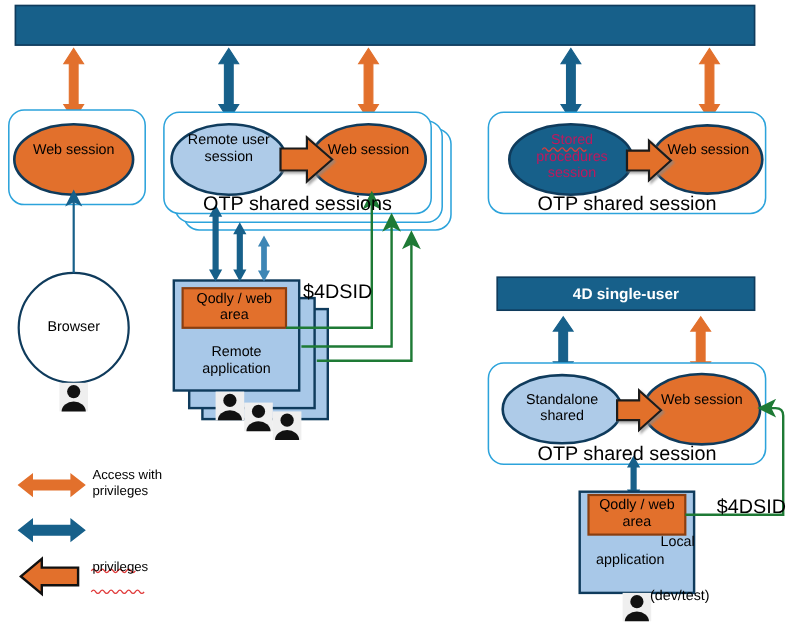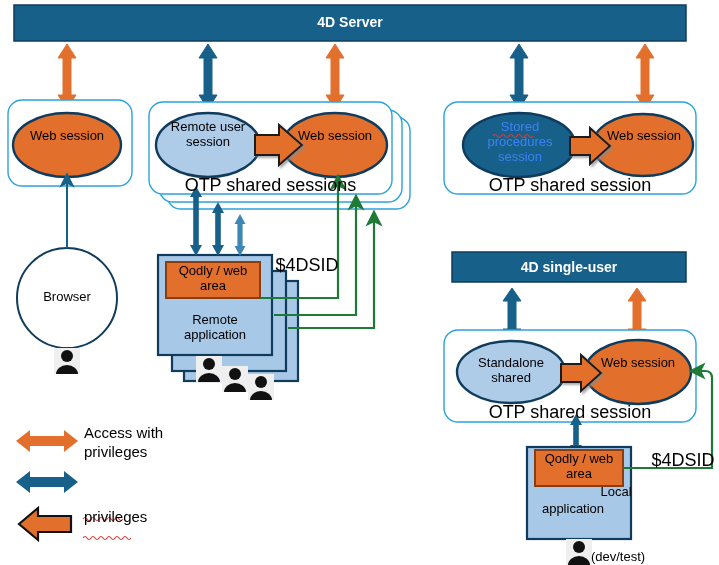--- a/index.html
+++ b/index.html
@@ -3,23 +3,23 @@
 <meta charset="utf-8">
 <style>
   html,body{margin:0;padding:0;background:#ffffff;}
   body{width:719px;height:565px;position:relative;overflow:hidden;
        font-family:"Liberation Sans","DejaVu Sans",sans-serif;color:#000;}
   #stage{position:absolute;left:0;top:0;width:719px;height:565px;}
   #svgroot{position:absolute;left:0;top:0;width:719px;height:565px;}
   .lbl{position:absolute;text-align:center;line-height:1.15;pointer-events:none;}
   .hdrtxt{color:#ffffff;font-weight:bold;font-size:14px;}
   .node-txt{font-size:13px;color:#000;}
-  .node-txt-w{font-size:13px;color:#3b82f6;}
+  .node-txt-w{font-size:13px;color:#be185d;}
   .small{font-size:18px;}
-  .legend-txt{font-size:15px;text-align:left;line-height:1.25;}
+  .legend-txt{font-size:12px;text-align:left;line-height:1.25;}
 </style>
 </head>
 <body>
 
 <div id="stage">
 
 <svg id="svgroot" viewBox="0 0 719 565">
   <defs>
     <marker id="arrBlue" markerWidth="9" markerHeight="9" refX="4.5" refY="4.5" orient="auto">
       <path d="M0.6,0.6 L8.4,4.5 L0.6,8.4 L2.6,4.5 Z" fill="#17608A"></path>
@@ -178,21 +178,20 @@
 
   <g stroke="#E03A3A" stroke-width="1.2" fill="none">
     <path d="M493,136 q2,-3 4,0 t4,0 t4,0 t4,0 t4,0 t4,0 t4,0 t4,0 t4,0 t4,0"></path>
   </g>
   <g stroke="#E03A3A" stroke-width="1.2" fill="none">
     <path d="M83,519 q2,-3 4,0 t4,0 t4,0 t4,0 t4,0 t4,0 t4,0 t4,0 t4,0 t4,0"></path>
     <path d="M83,538 q2,-3 4,0 t4,0 t4,0 t4,0 t4,0 t4,0 t4,0 t4,0 t4,0 t4,0 t4,0 t4,0"></path>
   </g>
 </svg>
 
-<div class="lbl hdrtxt" style="left:14px;top:14px;width:672px;">4D Server</div>
 <div class="lbl hdrtxt" style="left:452px;top:259px;width:234px;">4D single-user</div>
 
 <div class="lbl node-txt" style="left:17px;top:129px;width:100px;">
   <span>Web session</span>
 </div>
 
 <div class="lbl node-txt" style="left:160px;top:120px;width:96px;">
   <span>Remote user session</span>
 </div>
 <div class="lbl node-txt" style="left:290px;top:129px;width:90px;">
@@ -217,21 +216,21 @@
 <div class="lbl small" style="left:446px;top:402px;width:248px;">OTP shared session</div>
 
 <div class="lbl node-txt" style="left:22px;top:290px;width:90px;">Browser</div>
 
 <div class="lbl node-txt" style="left:168px;top:264px;width:90px;">Qodly / web area</div>
 <div class="lbl node-txt" style="left:168px;top:313px;width:94px;">Remote application</div>
 
 <div class="lbl node-txt" style="left:537px;top:452px;width:84px;">Qodly / web area</div>
 <div class="lbl node-txt" style="left:529px;top:485px;width:100px;margin-left:37px;">Local</div>
 <div class="lbl node-txt" style="left:529px;top:502px;width:88px;">application</div>
-<div class="lbl node-txt" style="left:529px;top:550px;width:100px;padding-left:39px;">(dev/test)</div>
+<div class="lbl node-txt" style="left:529px;top:534px;width:100px;padding-left:39px;">(dev/test)</div>
 
 <div class="lbl small" style="left:272px;top:255px;width:70px;">$4DSID</div>
 <div class="lbl small" style="left:650px;top:450px;width:66px;">$4DSID</div>
 
 <div class="lbl legend-txt" style="left:84px;top:424px;width:120px;text-align:left;">
   <div>Access with</div>
   <div>privileges</div>
 </div>
 <div class="lbl legend-txt" style="left:84px;top:508px;width:120px;text-align:left;">
   <div>privileges</div>

